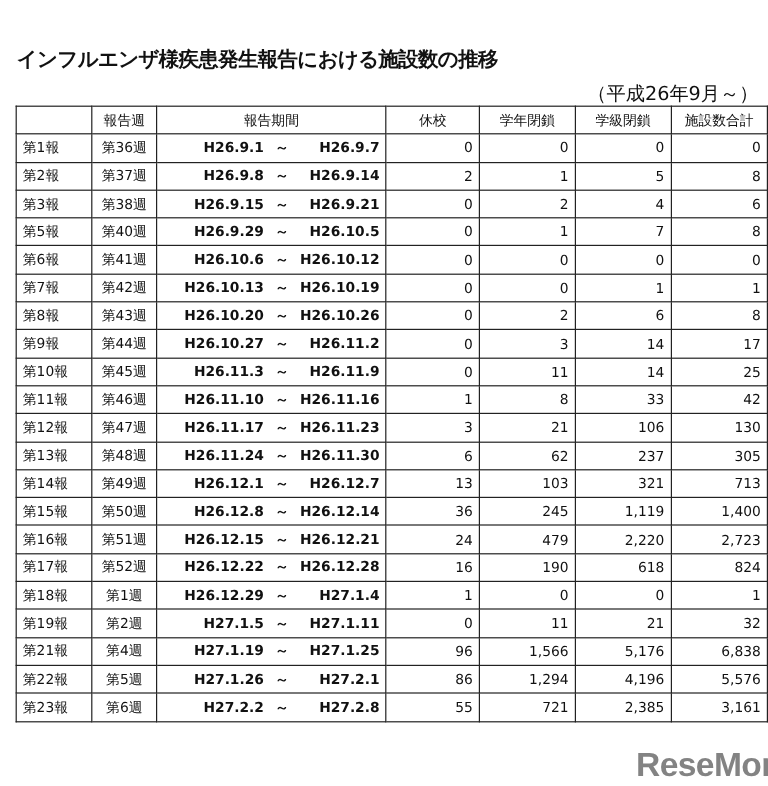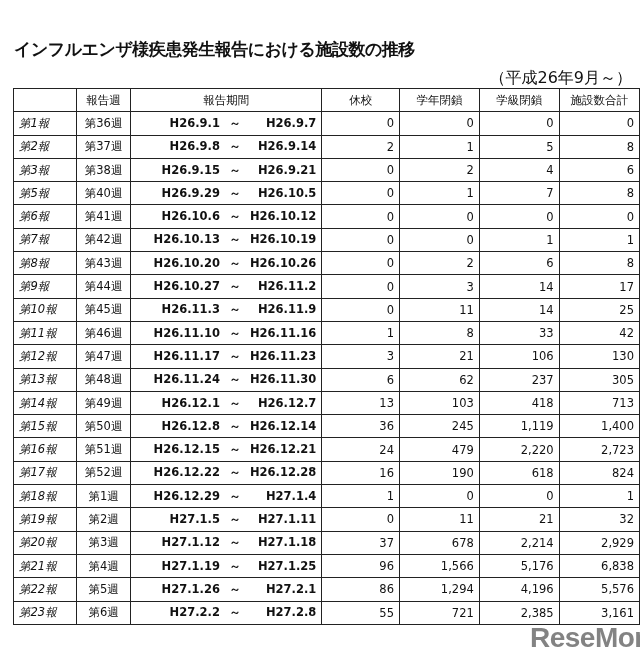--- a/index.html
+++ b/index.html
@@ -44,21 +44,21 @@
       border: 1.3px solid #222;
       height: 22.3px;
       padding: 0 5px;
       white-space: nowrap;
       overflow: hidden;
     }
     table.data th {
       font-weight: normal;
       text-align: center;
     }
-    td.report { text-align: left; font-style: italic; }
+    td.report { text-align: left; }
     td.week { text-align: center; }
     td.num { text-align: right; padding-right: 6px; }
     td.period { padding: 0 5px; }
     .period-inner {
       display: flex;
       font-weight: bold;
     }
     .p-start {
       width: 84px;
       text-align: right;
@@ -296,21 +296,21 @@
         <td class="week">第49週</td>
         <td class="period">
           <div class="period-inner">
             <span class="p-start">H26.12.1</span>
             <span class="p-tilde">～</span>
             <span class="p-end">H26.12.7</span>
           </div>
         </td>
         <td class="num">13</td>
         <td class="num">103</td>
-        <td class="num">418</td>
+        <td class="num">321</td>
         <td class="num">713</td>
       </tr>
       <tr>
         <td class="report">第15報</td>
         <td class="week">第50週</td>
         <td class="period">
           <div class="period-inner">
             <span class="p-start">H26.12.8</span>
             <span class="p-tilde">～</span>
             <span class="p-end">H26.12.14</span>
@@ -373,35 +373,20 @@
           <div class="period-inner">
             <span class="p-start">H27.1.5</span>
             <span class="p-tilde">～</span>
             <span class="p-end">H27.1.11</span>
           </div>
         </td>
         <td class="num">0</td>
         <td class="num">11</td>
         <td class="num">21</td>
         <td class="num">32</td>
-      </tr>
-      <tr>
-        <td class="report">第20報</td>
-        <td class="week">第3週</td>
-        <td class="period">
-          <div class="period-inner">
-            <span class="p-start">H27.1.12</span>
-            <span class="p-tilde">～</span>
-            <span class="p-end">H27.1.18</span>
-          </div>
-        </td>
-        <td class="num">37</td>
-        <td class="num">678</td>
-        <td class="num">2,214</td>
-        <td class="num">2,929</td>
       </tr>
       <tr>
         <td class="report">第21報</td>
         <td class="week">第4週</td>
         <td class="period">
           <div class="period-inner">
             <span class="p-start">H27.1.19</span>
             <span class="p-tilde">～</span>
             <span class="p-end">H27.1.25</span>
           </div>

